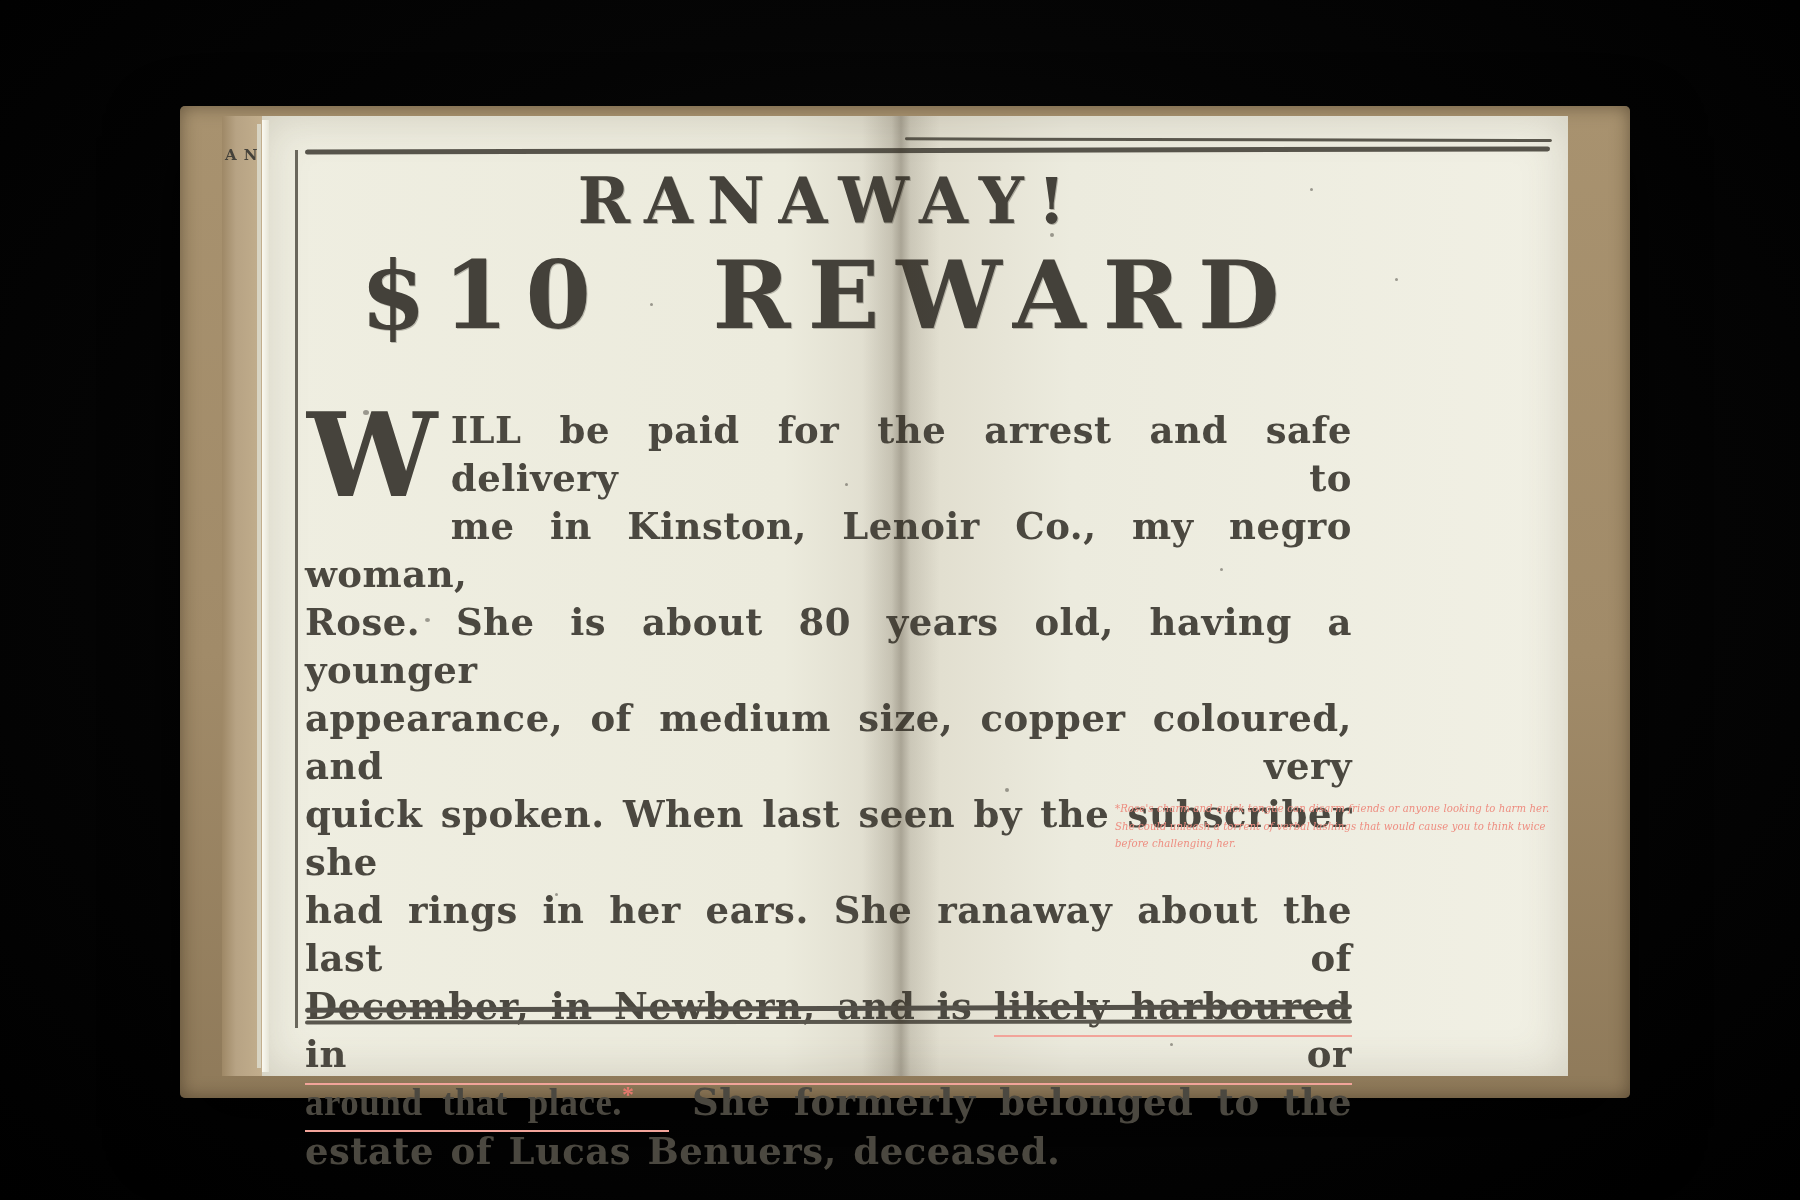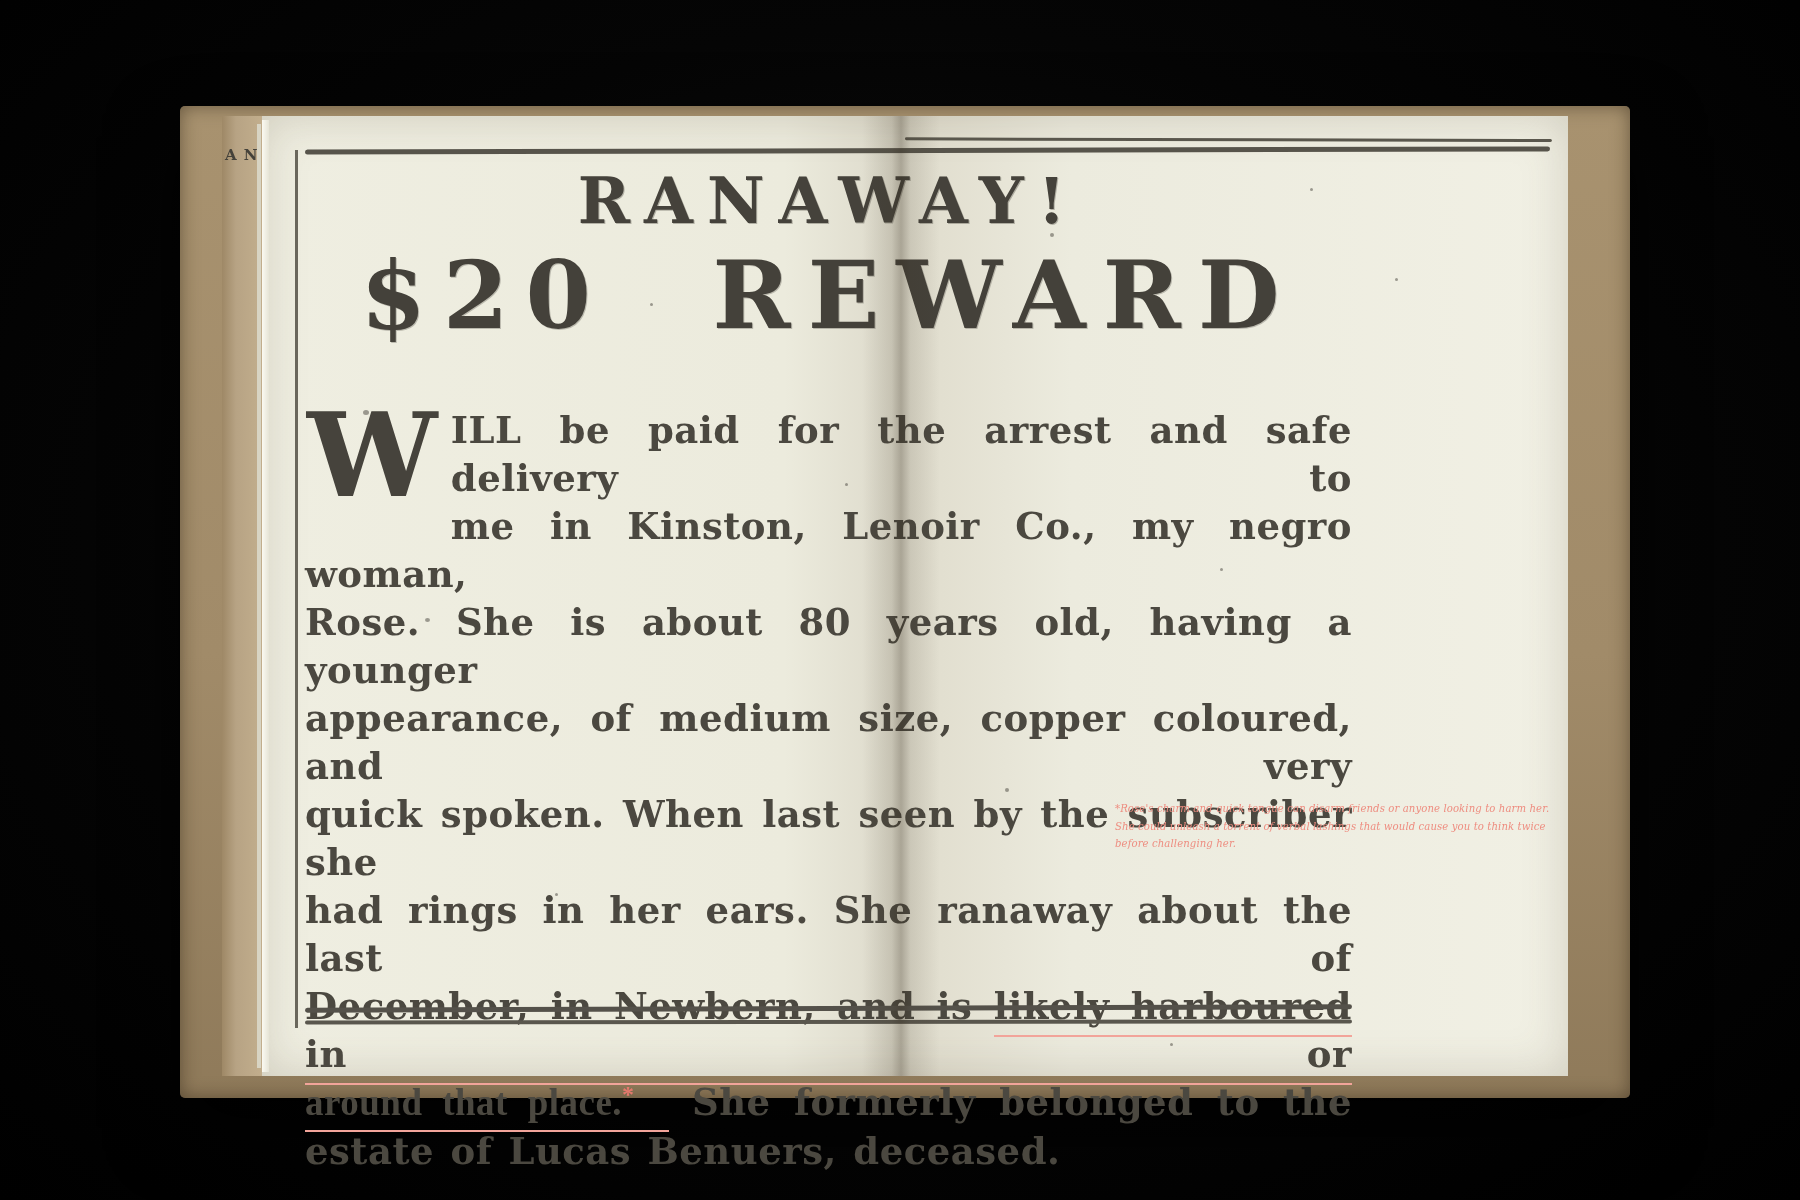--- a/index.html
+++ b/index.html
@@ -92,21 +92,21 @@
     <div class="page-edge-strip1"></div>
     <div class="page-edge-strip2"></div>
 
     <div class="poster">
       <div class="rule-top">
         <div class="rule-top2"></div>
       </div>
       <div class="rule-left"></div>
 
       <div class="poster-title">RANAWAY!</div>
-      <div class="poster-reward">$20 REWARD</div>
+      <div class="poster-reward">$10 REWARD</div>
 
       <div class="poster-body">
         <span class="dropcap">W</span>
         <div class="bline">ILL be paid for the arrest and safe delivery to</div>
         <div class="bline">me in Kinston, Lenoir Co., my negro woman,</div>
         <div class="bline">Rose. She is about 80 years old, having a younger</div>
         <div class="bline">appearance, of medium size, copper coloured, and very</div>
         <div class="bline">quick spoken. When last seen by the subscriber she</div>
         <div class="bline">had rings in her ears. She ranaway about the last of</div>
         <div class="bline">

